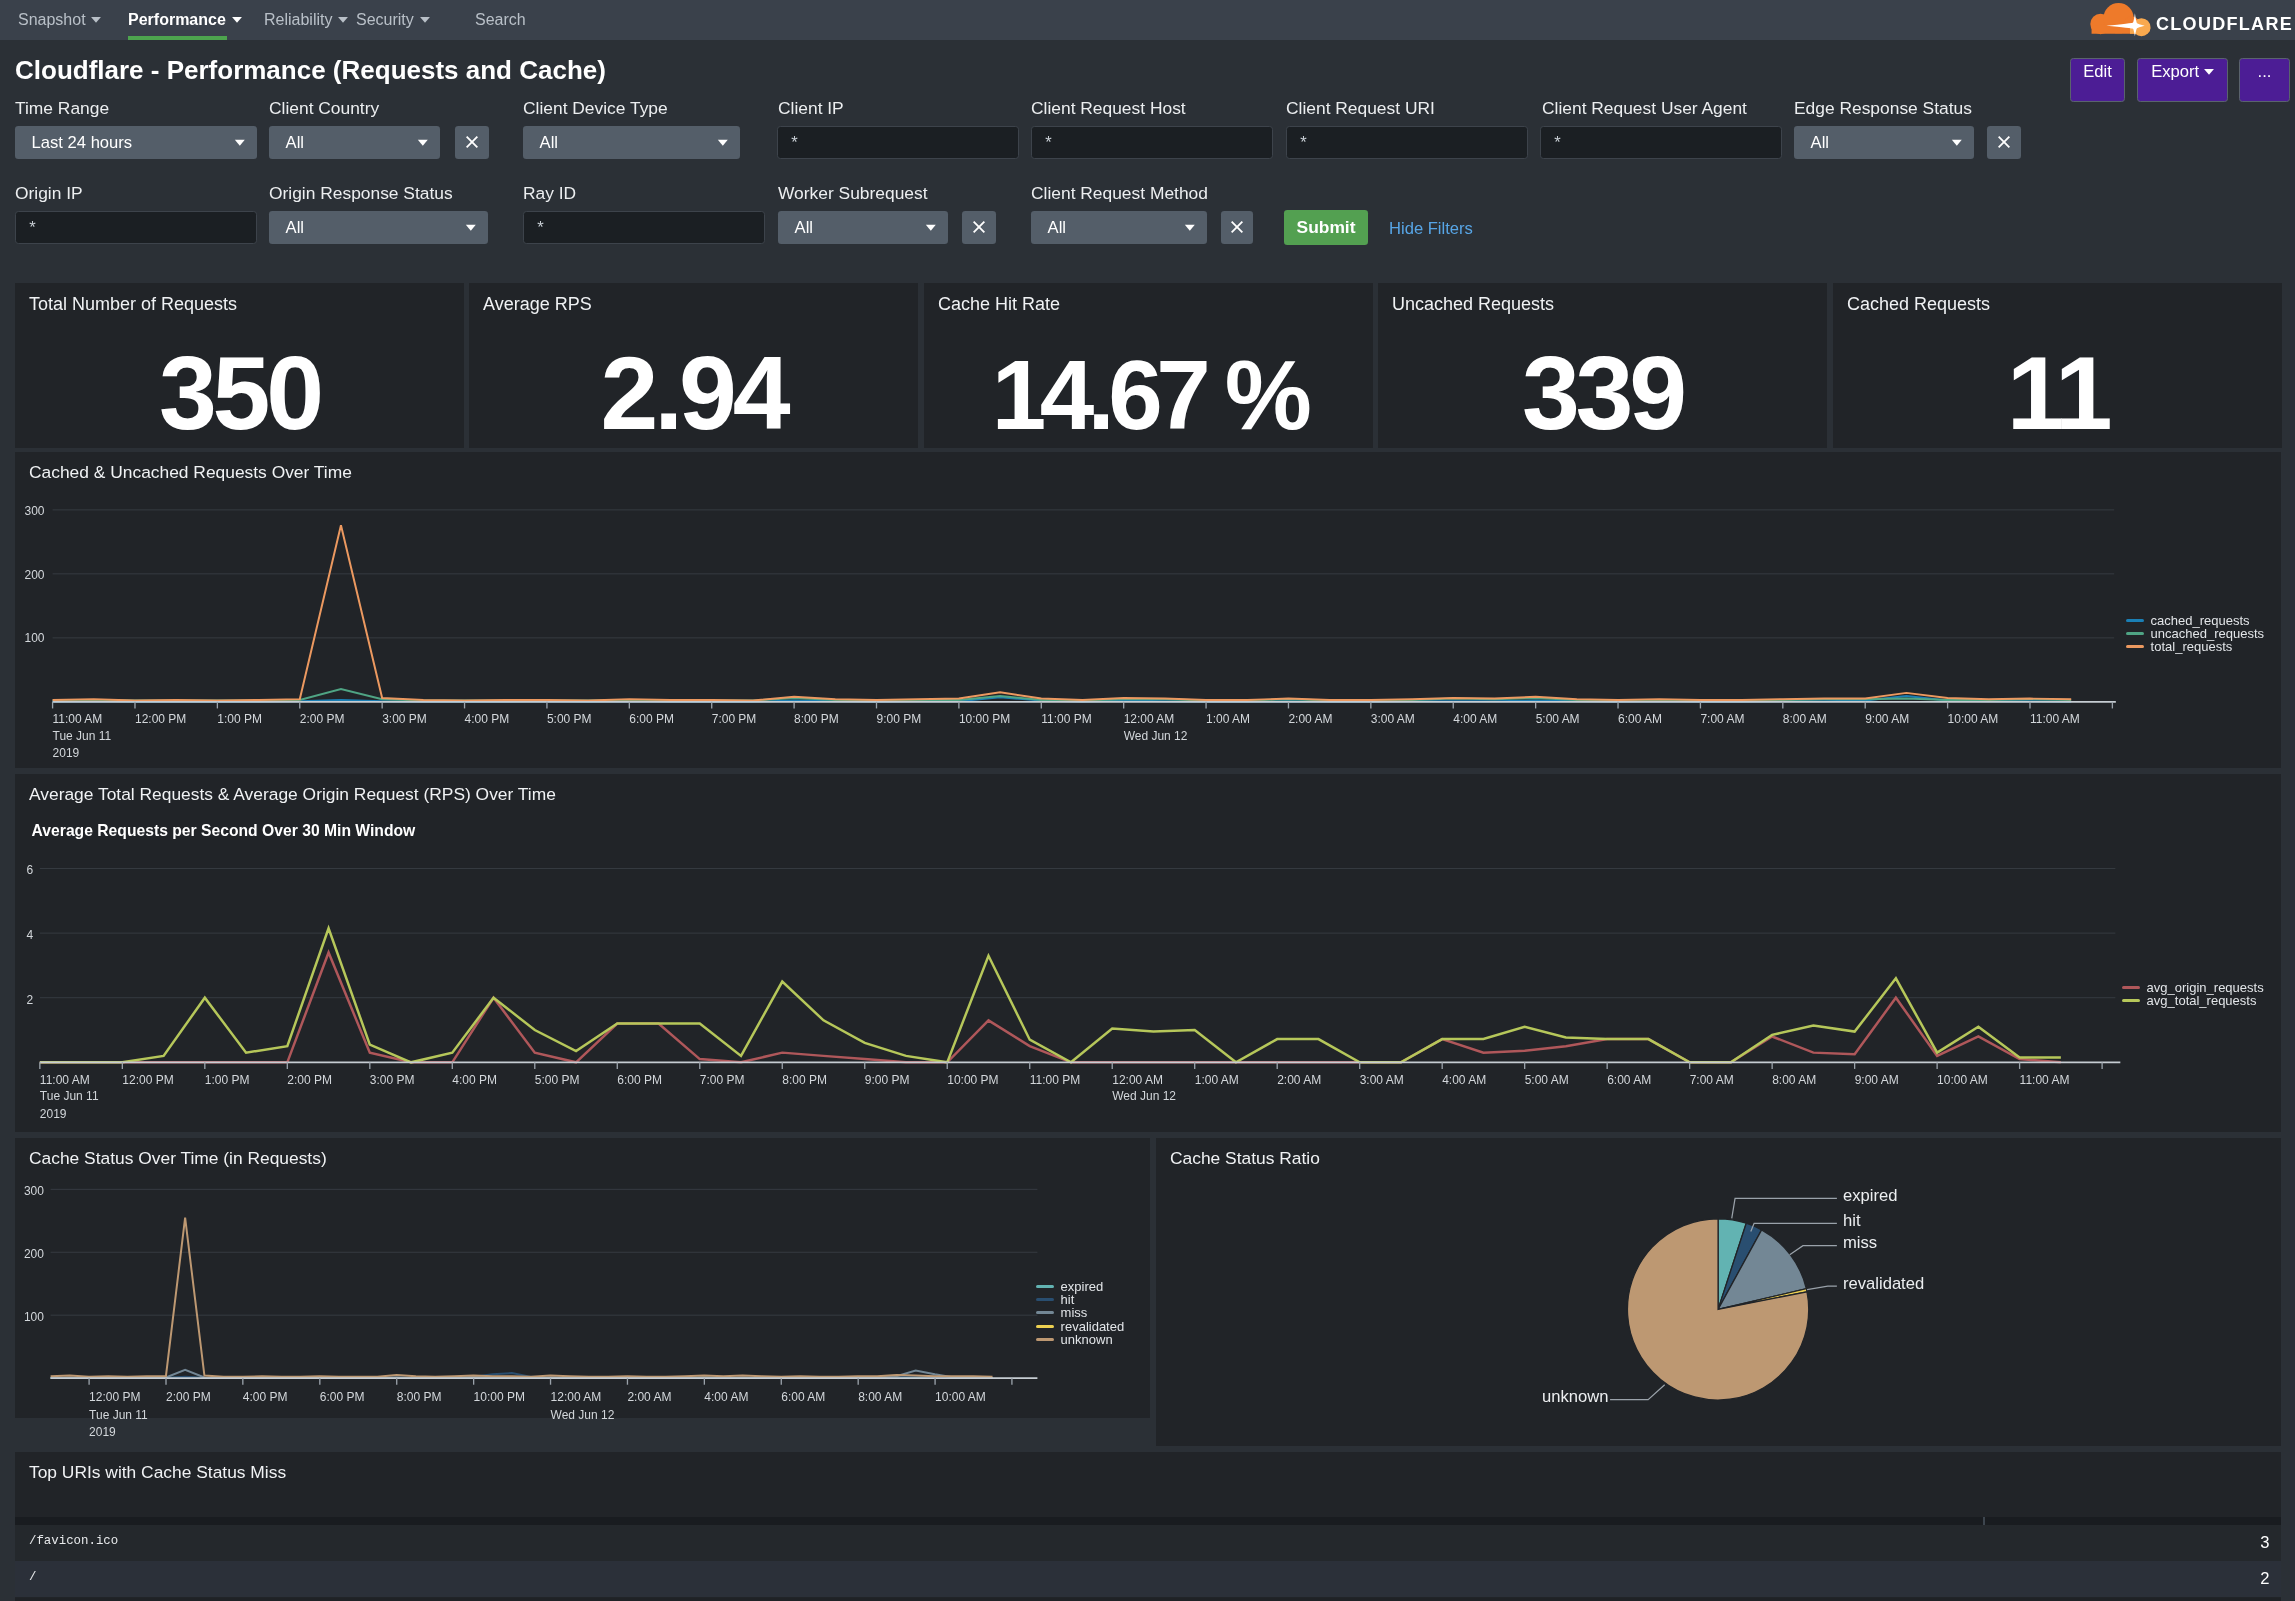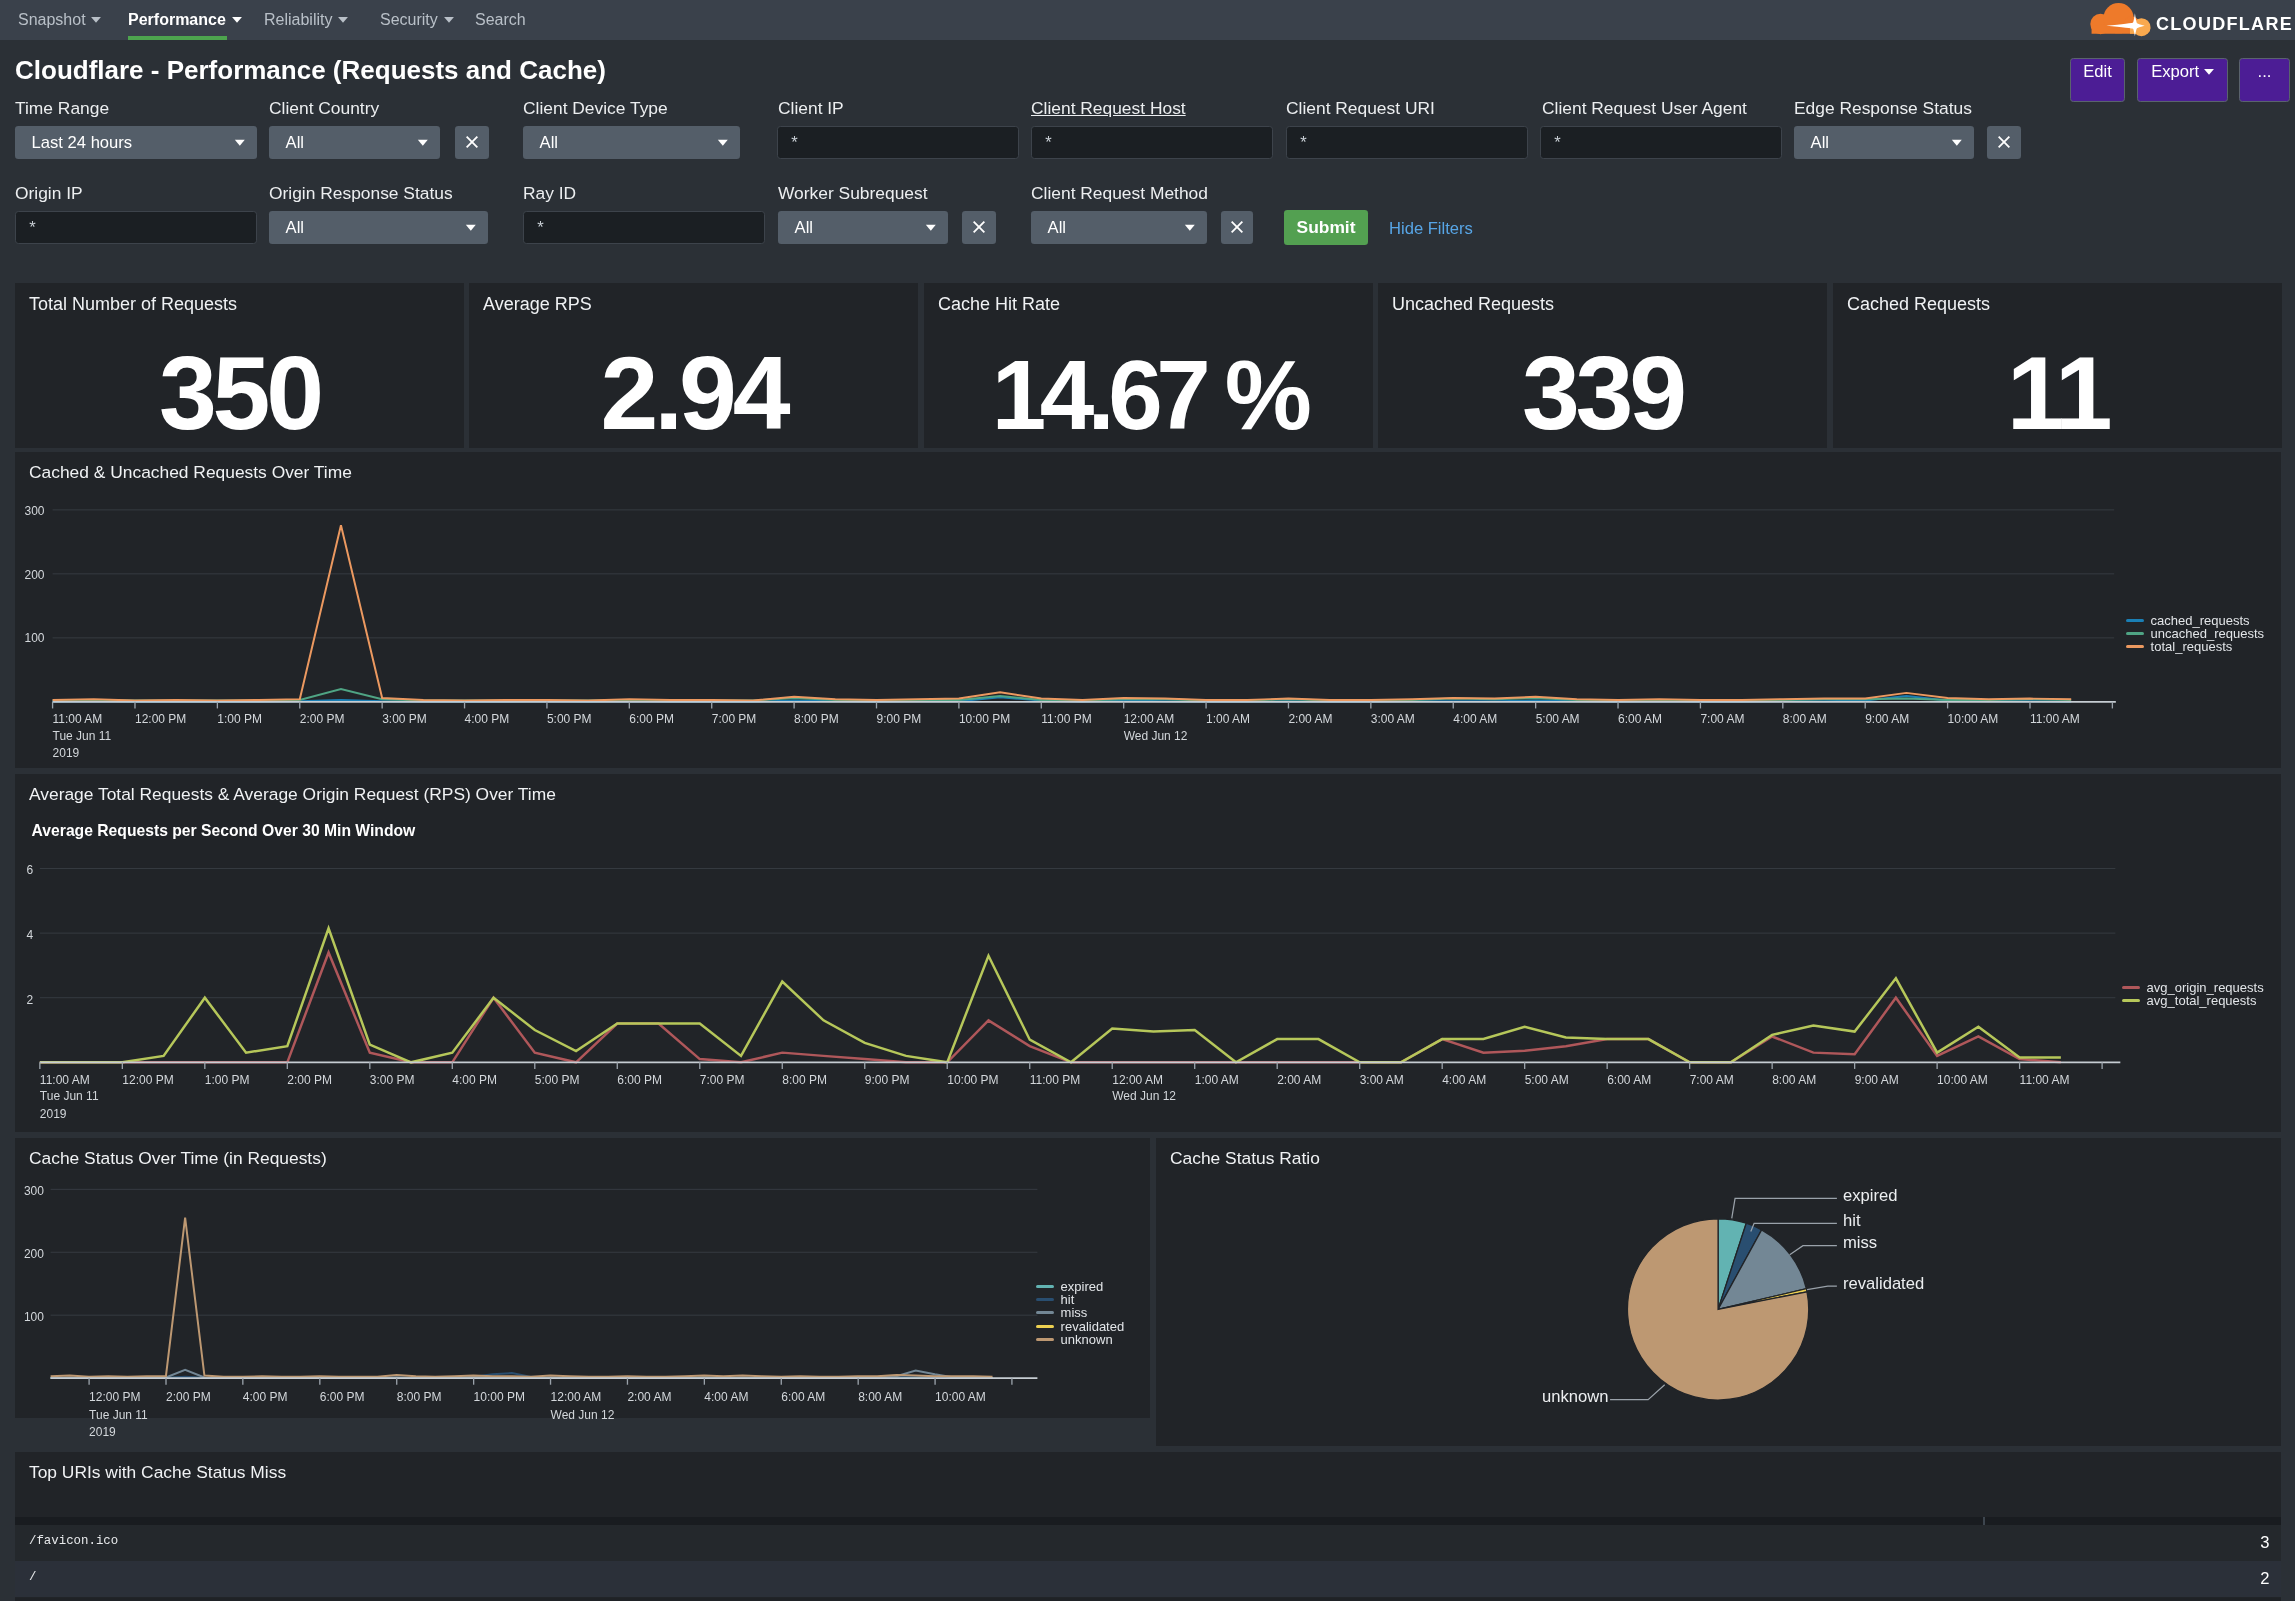--- a/index.html
+++ b/index.html
@@ -47,21 +47,21 @@
 <div class="nav" style="left:18px;">Snapshot<svg class="ncaret" width="10" height="6.6" viewBox="0 0 12 8">
       <path d="M0 0 L6 7 L12 0 Z" fill="#b9c0c8"></path>
     </svg></div>
 <div class="nav" style="left:128px;"><b>Performance</b><svg class="ncaret" width="10" height="6.6" viewBox="0 0 12 8">
       <path d="M0 0 L6 7 L12 0 Z" fill="#fff"></path>
     </svg></div>
 <div id="perfu"></div>
 <div class="nav" style="left:264px;">Reliability<svg class="ncaret" width="10" height="6.6" viewBox="0 0 12 8">
       <path d="M0 0 L6 7 L12 0 Z" fill="#b9c0c8"></path>
     </svg></div>
-<div class="nav" style="left:380px;">Security<svg class="ncaret" width="10" height="6.6" viewBox="0 0 12 8">
+<div class="nav" style="left:356px;">Security<svg class="ncaret" width="10" height="6.6" viewBox="0 0 12 8">
       <path d="M0 0 L6 7 L12 0 Z" fill="#b9c0c8"></path>
     </svg></div>
 <div class="nav" style="left:475px;">Search</div>
 
 <svg style="position:absolute;left:2087px;top:0.8px;" width="68" height="36" viewBox="0 0 82 44">
   <circle cx="16" cy="28" r="12.5" fill="#ee7a2a"></circle>
   <circle cx="38" cy="21" r="18.5" fill="#ee7a2a"></circle>
   <circle cx="54" cy="29" r="10" fill="#ee7a2a"></circle>
   <path d="M5 40 L5 30 L62 26 L63 40 Z" fill="#ee7a2a"></path>
   <circle cx="66" cy="32" r="11" fill="#f9a94f"></circle>
@@ -75,21 +75,21 @@
 <div class="btn" style="left:2070px;top:58px;width:55px;">Edit</div>
 <div class="btn" style="left:2137px;top:58px;width:91px;">Export&nbsp;<svg width="10" height="6.6" viewBox="0 0 12 8" style="vertical-align:1.7px;">
       <path d="M0 0 L6 7 L12 0 Z" fill="#fff"></path>
     </svg></div>
 <div class="btn" style="left:2239px;top:58px;width:51px;">...</div>
 
 <div class="flabel" style="left:15px;top:98px;">Time Range</div>
 <div class="flabel" style="left:269px;top:98px;">Client Country</div>
 <div class="flabel" style="left:523px;top:98px;">Client Device Type</div>
 <div class="flabel" style="left:778px;top:98px;">Client IP</div>
-<div class="flabel" style="left:1031px;top:98px;text-decoration:underline;">Client Request Host</div>
+<div class="flabel" style="left:1031px;top:98px;">Client Request Host</div>
 <div class="flabel" style="left:1286px;top:98px;">Client Request URI</div>
 <div class="flabel" style="left:1542px;top:98px;">Client Request User Agent</div>
 <div class="flabel" style="left:1794px;top:98px;">Edge Response Status</div>
 <div class="dd" style="left:15px;top:126px;width:242px;">
 <span>Last 24 hours</span><svg class="caret" width="11.6" height="7.5" viewBox="0 0 14 9">
       <path d="M1 1 L7 8 L13 1 Z" fill="#fff"></path>
     </svg></div>
 <div class="dd" style="left:269px;top:126px;width:171px;">
 <span>All</span><svg class="caret" width="11.6" height="7.5" viewBox="0 0 14 9">
       <path d="M1 1 L7 8 L13 1 Z" fill="#fff"></path>

